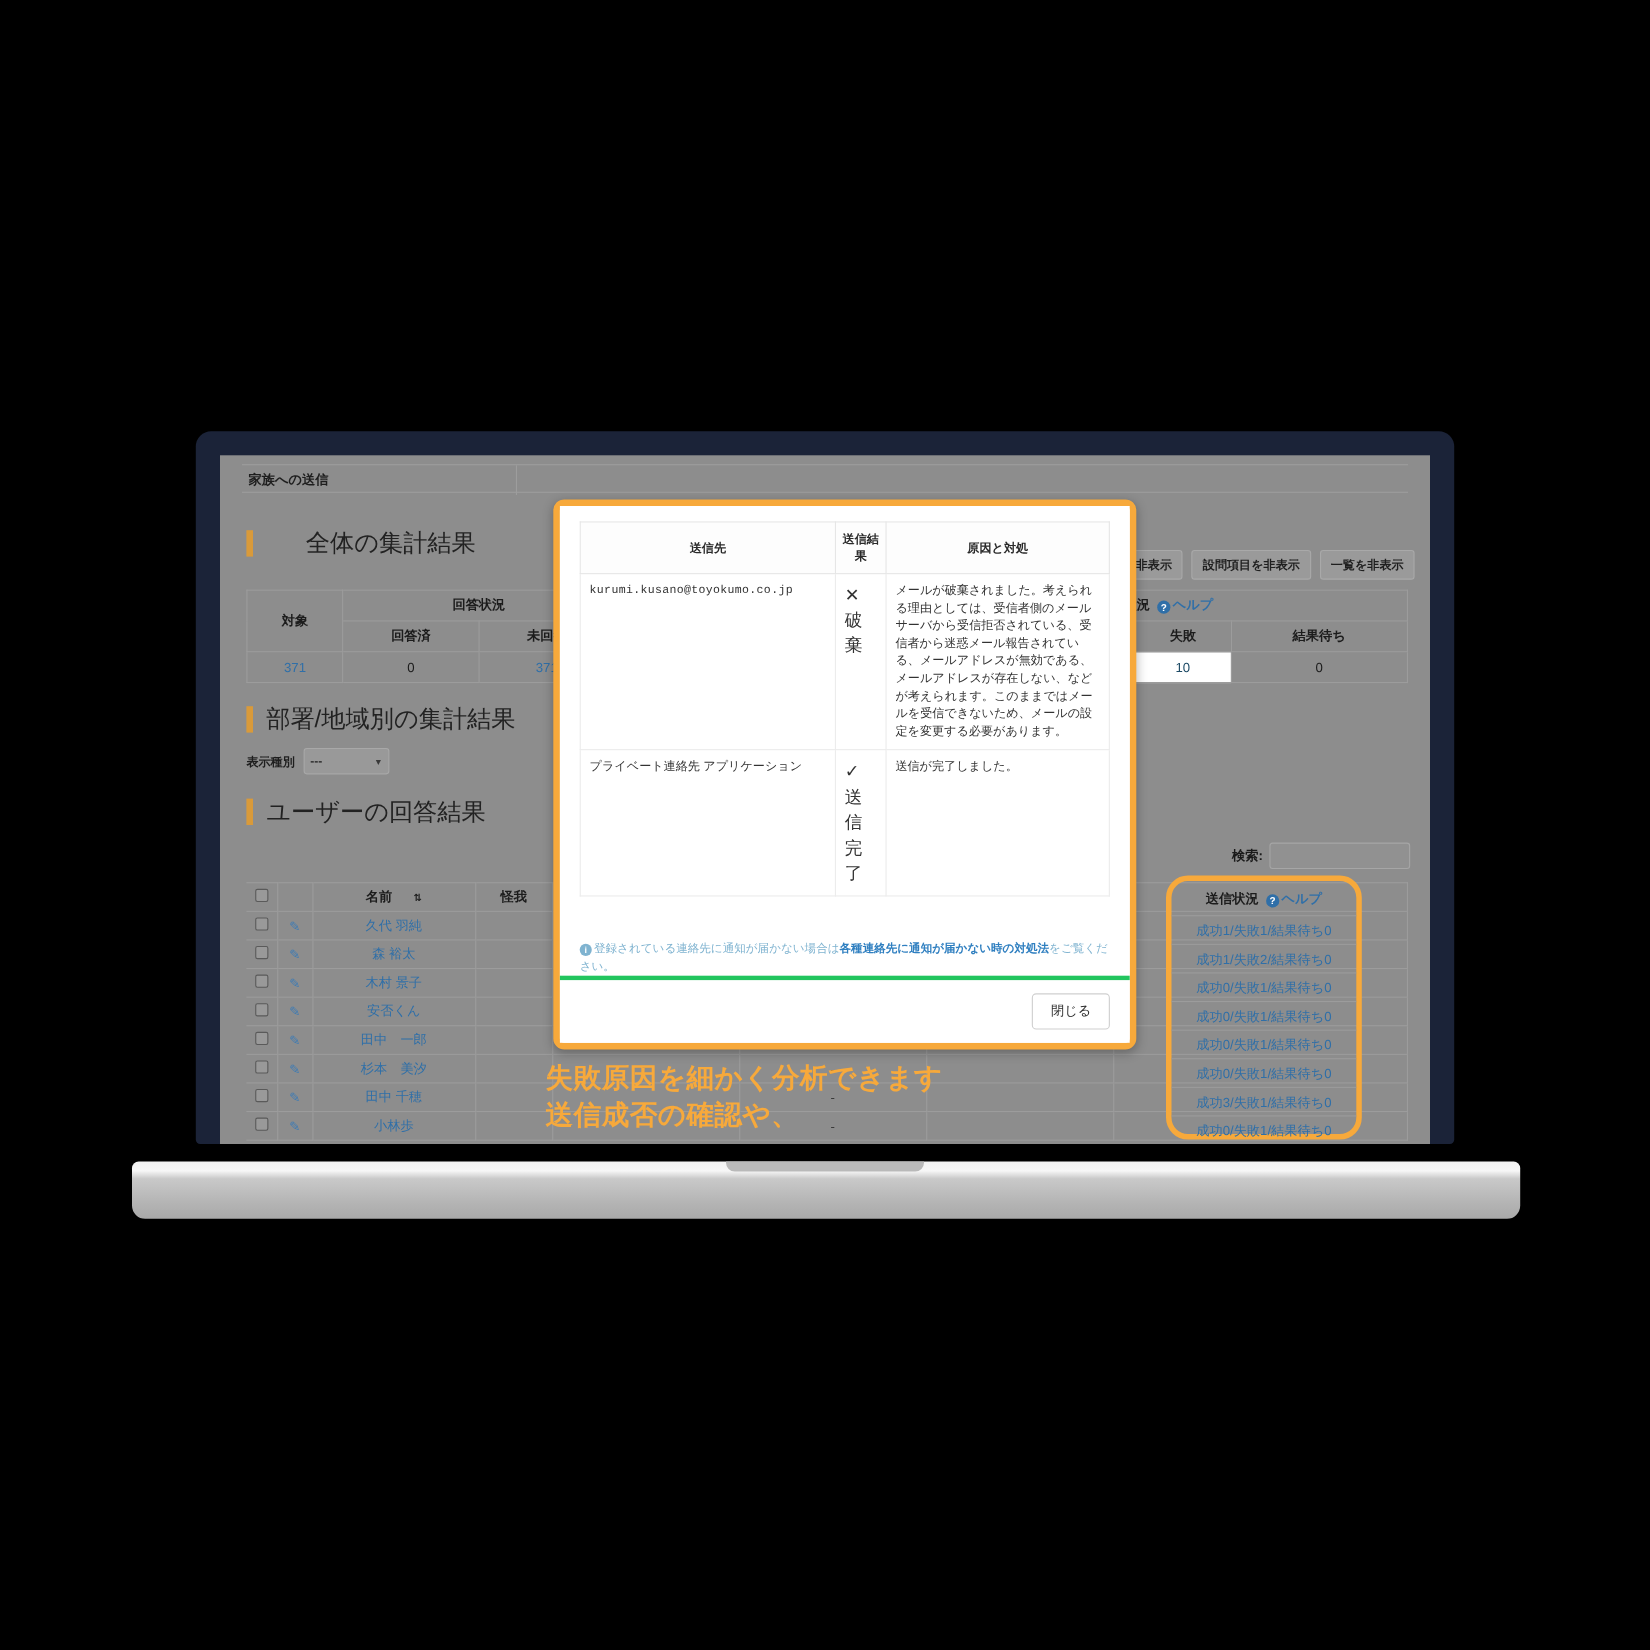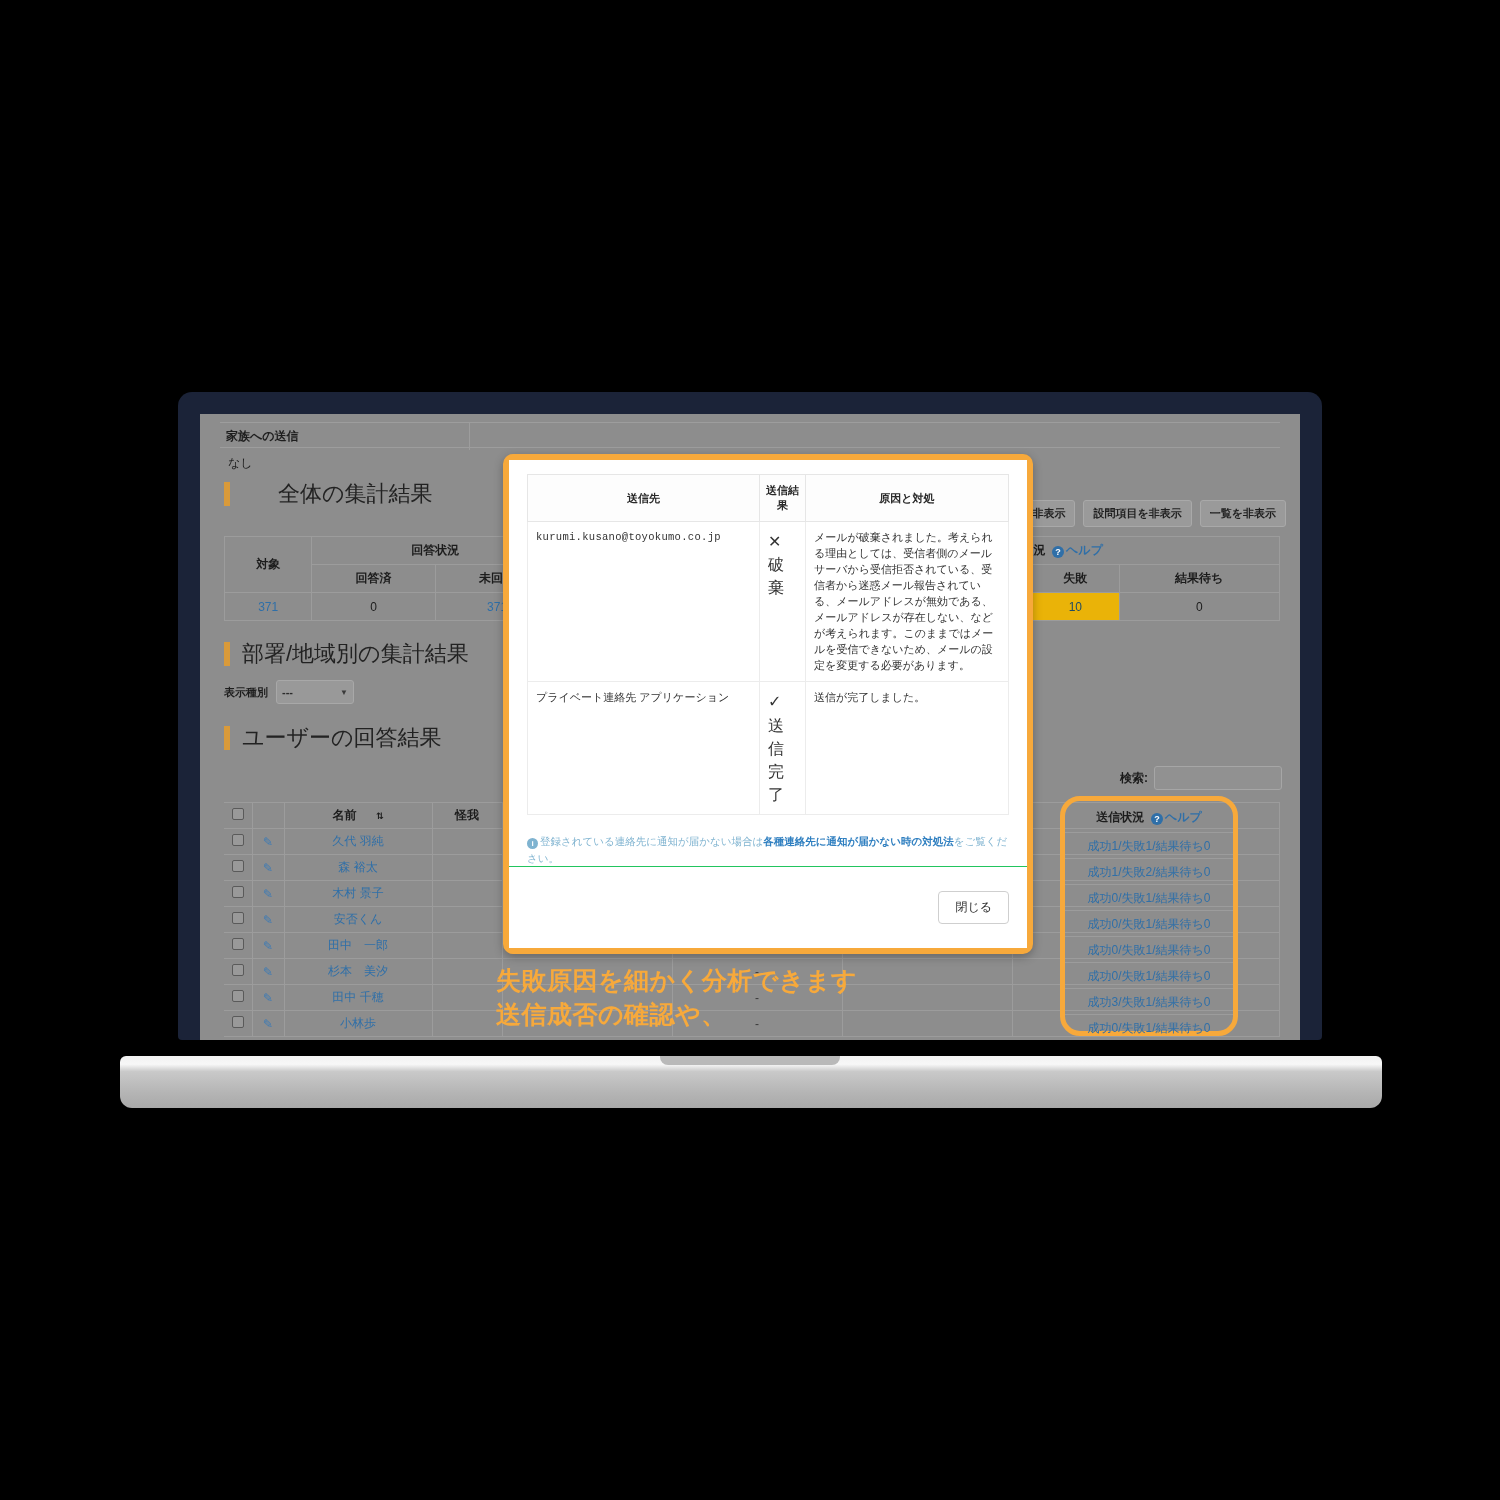--- a/index.html
+++ b/index.html
@@ -136,21 +136,21 @@
   }
   #summary-table th, #summary-table td {
     border: 1px solid #9c9c9c;
     text-align: center;
     padding: 5px 2px;
     color: #1c1c1c;
   }
   #summary-table th { font-weight: bold; background: #8d8d8d; }
   #summary-table td { height: 28px; }
   #summary-table td.link { color: #2f6fa8; }
-  #summary-table td.hl { background: #eab308; color: #1e4b66; }
+  #summary-table td.hl { background: #ffffff; color: #1e4b66; }
   .help-link { color: #2f6fa8; font-weight: bold; white-space: nowrap; }
   .q-badge {
     display: inline-block;
     width: 12px; height: 12px;
     border-radius: 50%;
     background: #2f6fa8;
     color: #fff;
     font-size: 9px;
     line-height: 12px;
     text-align: center;
@@ -373,22 +373,22 @@
     font-size: 8px;
     line-height: 11px;
     text-align: center;
     font-weight: bold;
     margin-right: 2px;
     vertical-align: -1px;
   }
   #modal-note .strong-link { color: #2f7fc0; font-weight: bold; }
   #modal-footer {
     flex: none;
-    border-top: 1px solid #22c55e;
-    padding: 24px 18px;
+    border-top: 4px solid #22c55e;
+    padding: 12px 18px;
     display: flex;
     justify-content: flex-end;
     align-items: flex-end;
   }
   #close-button {
     background: #fff;
     border: 1px solid #cfcfcf;
     border-radius: 4px;
     padding: 7px 16px;
     font-size: 12px;
@@ -401,21 +401,20 @@
 
 <div id="stage">
 
   <div id="laptop-frame">
     <div id="screen">
 
       <div id="app">
 
         <div class="top-strip">
           <div class="lbl">家族への送信</div>
-          <div class="val">なし</div>
         </div>
 
         <div class="sec-head" id="head-overall">全体の集計結果</div>
 
         <div class="hide-btns">
           <div class="hide-btn">...況を非表示</div>
           <div class="hide-btn">設問項目を非表示</div>
           <div class="hide-btn">一覧を非表示</div>
         </div>
 

